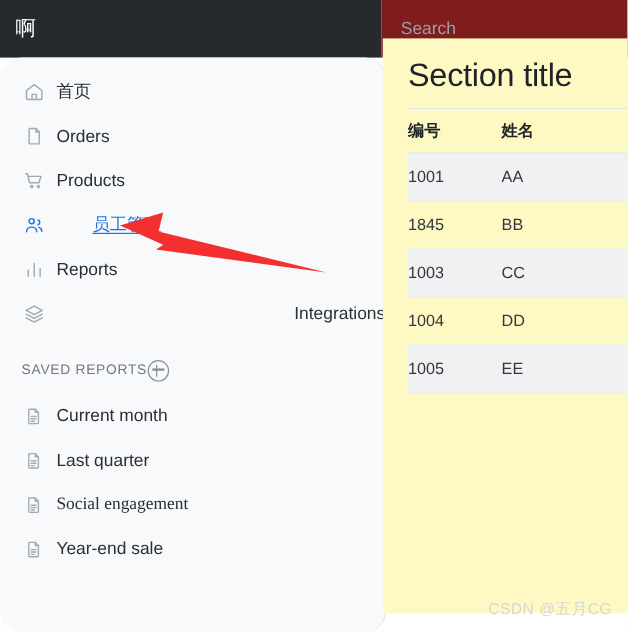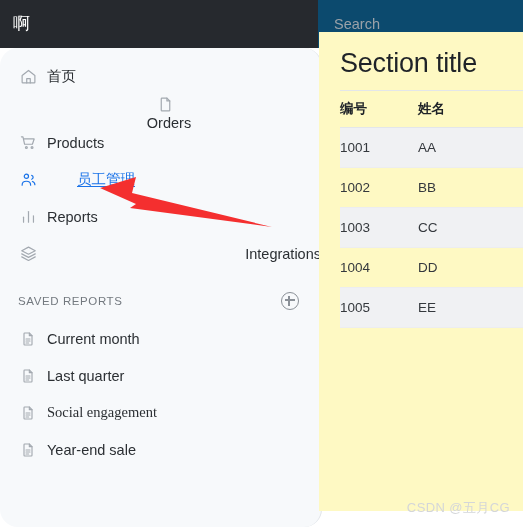--- a/index.html
+++ b/index.html
@@ -33,21 +33,21 @@
     left: 13px; top: 11px;
     color: #ffffff;
     font-size: 17px;
     line-height: 26px;
     letter-spacing: 0.5px;
   }
   .topbar-right {
     position: absolute;
     left: 318px; top: 0;
     width: 205px; height: 48px;
-    background: #0c4a6e;
+    background: #7f1d1d;
   }
   .search-field {
     position: absolute;
     left: 16px; top: 0;
     height: 48px;
     line-height: 48px;
     color: #9aa1a8;
     font-size: 14.5px;
     white-space: nowrap;
   }
@@ -93,21 +93,20 @@
     color: #1a73e8;
     text-decoration: underline;
     text-underline-offset: 2px;
   }
 
   
   .section-head {
     position: relative;
     display: flex;
     align-items: center;
-    justify-content: space-between;
     padding: 0 22px 0 18px;
     height: 22px;
     color: #73797f;
     font-size: 11.5px;
     letter-spacing: 0.6px;
   }
   .plus-btn {
     width: 16px; height: 16px;
     border: 1.3px solid #8a9097;
     border-radius: 50%;
@@ -207,21 +206,21 @@
       <div class="nav-item" style="margin-top:16px;">
         <span class="nav-icon">
           <svg width="17" height="17" viewBox="0 0 24 24" fill="none" stroke="currentColor" stroke-width="1.7" stroke-linecap="round" stroke-linejoin="round">
             <path d="M3 10.5 12 3.5l9 7V20a1 1 0 0 1-1 1H4a1 1 0 0 1-1-1z"></path>
             <path d="M9.5 21v-6h5v6"></path>
           </svg>
         </span>
         <span class="nav-label">首页</span>
       </div>
 
-      <div class="nav-item" style="margin-top:4px;flex-direction:column;">
+      <div class="nav-item" style="margin-top:12px;">
         <span class="nav-icon">
           <svg width="17" height="17" viewBox="0 0 24 24" fill="none" stroke="currentColor" stroke-width="1.7" stroke-linecap="round" stroke-linejoin="round">
             <path d="M14 3H7a1 1 0 0 0-1 1v16a1 1 0 0 0 1 1h10a1 1 0 0 0 1-1V7z"></path>
             <path d="M14 3v4h4"></path>
           </svg>
         </span>
         <span class="nav-label">Orders</span>
       </div>
 
       <div class="nav-item" style="margin-top:12px;">
@@ -334,21 +333,21 @@
           <th class="col-id">编号</th>
           <th class="col-name">姓名</th>
         </tr>
       </thead>
       <tbody>
         <tr class="shaded">
           <td>1001</td>
           <td>AA</td>
         </tr>
         <tr>
-          <td>1002</td>
+          <td>1845</td>
           <td>BB</td>
         </tr>
         <tr class="shaded">
           <td>1003</td>
           <td>CC</td>
         </tr>
         <tr>
           <td>1004</td>
           <td>DD</td>
         </tr>

